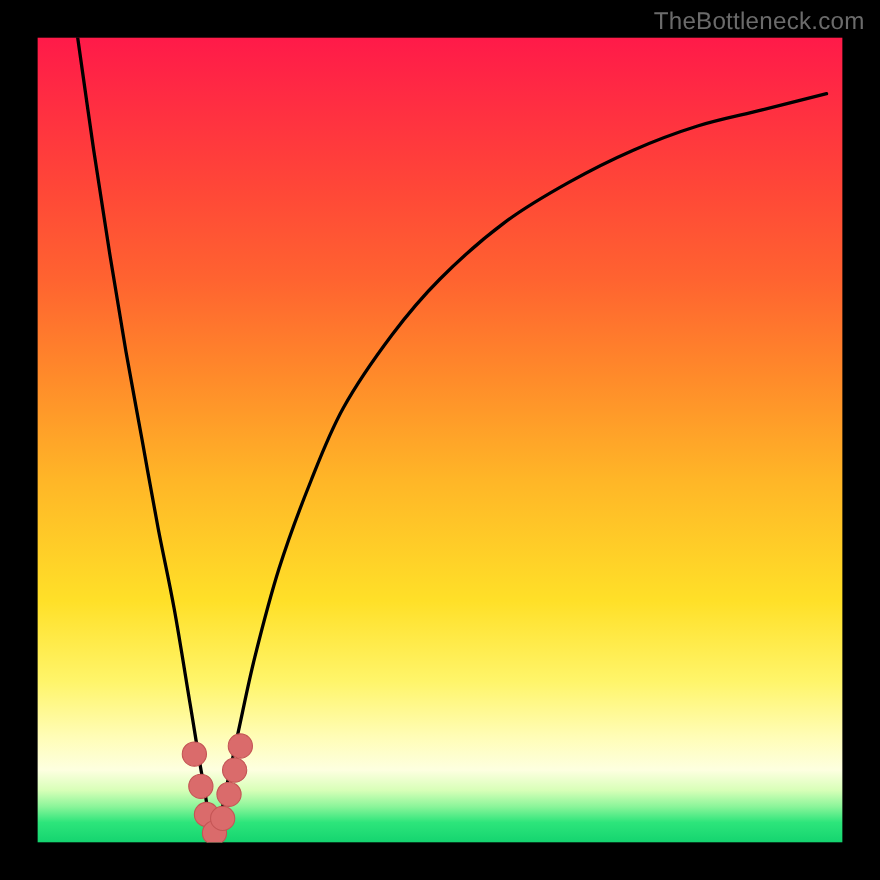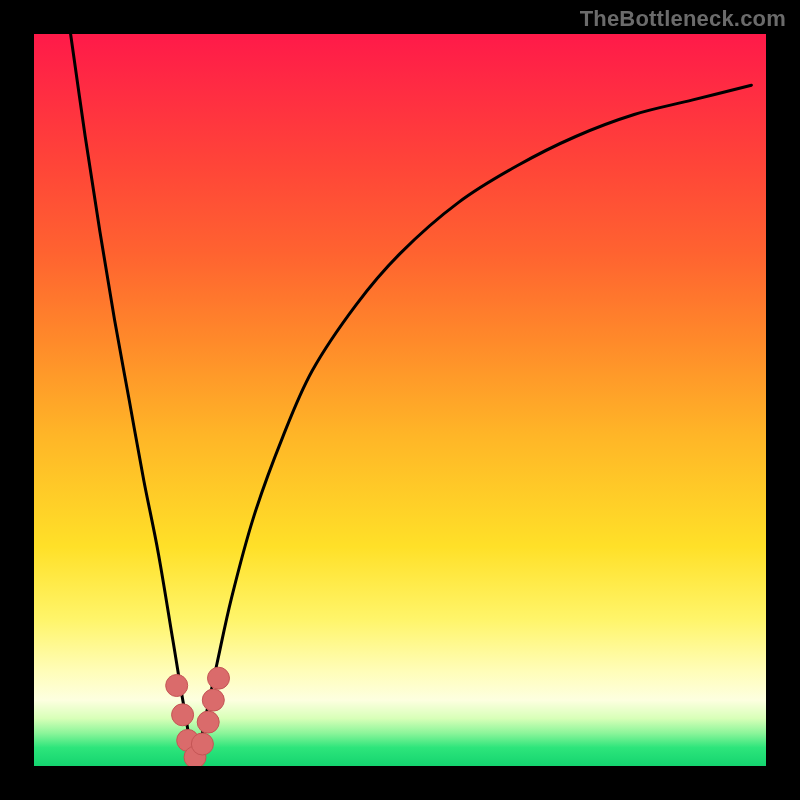--- a/index.html
+++ b/index.html
@@ -46,21 +46,21 @@
     height: 732px;
     overflow: visible;
   }
   .watermark {
     position: absolute;
     top: 6px;
     right: 14px;
     color: #6b6b6b;
     font-size: 22px;
     letter-spacing: 0.2px;
-    font-weight: 700;
+    font-weight: 400;
   }
 </style>
 </head>
 <body>
 
 <div class="watermark">TheBottleneck.com</div>
 
 <div class="frame">
   <div class="gradient"></div>
   <svg class="curve" viewBox="0 0 732 732" preserveAspectRatio="none">

